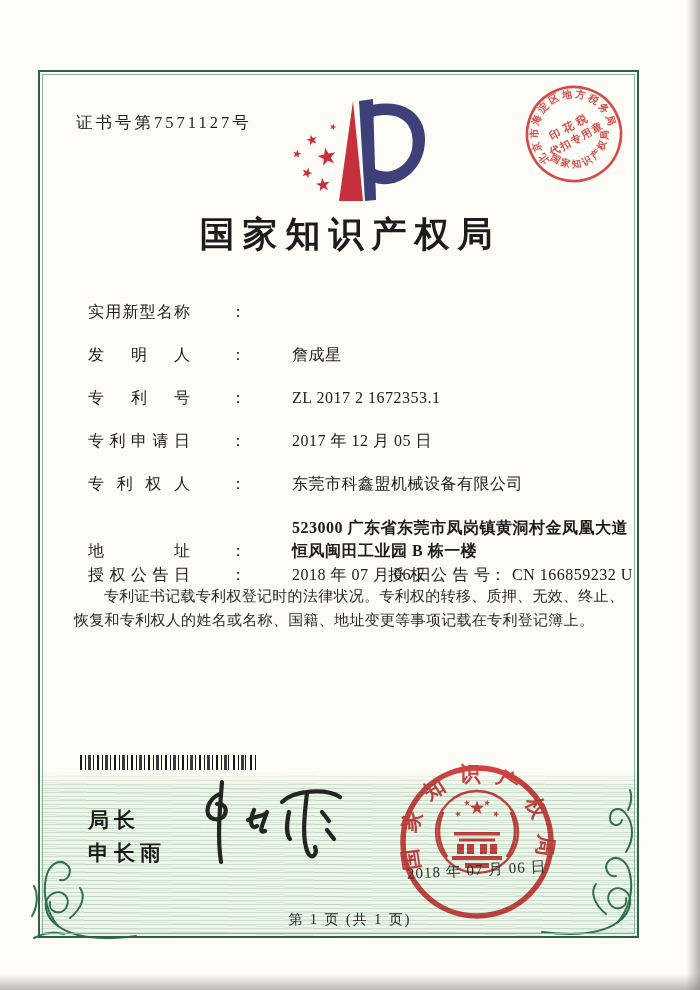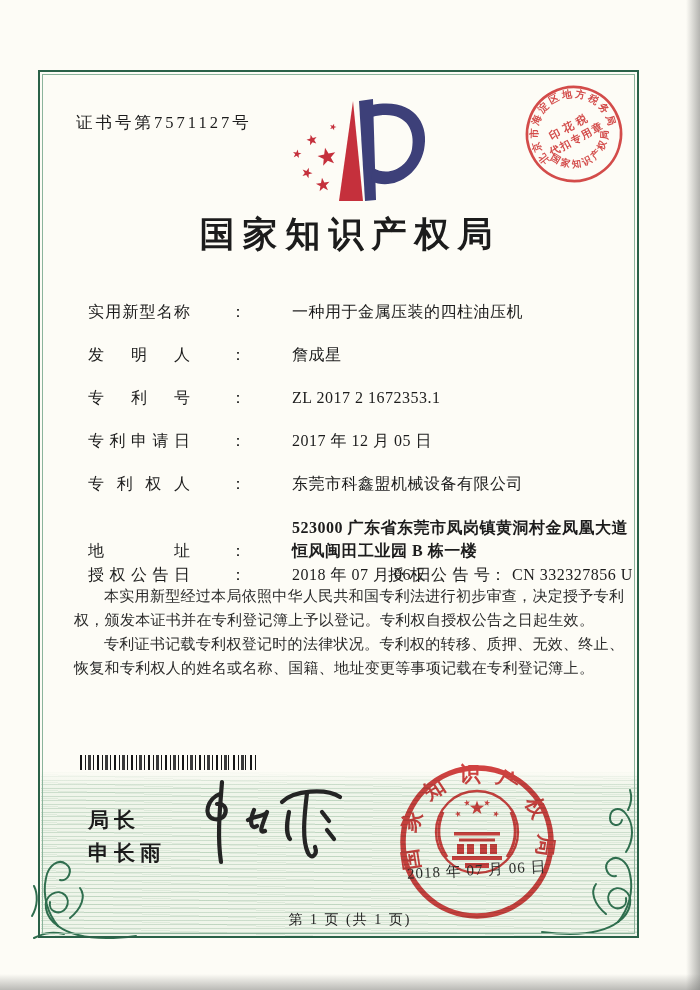--- a/index.html
+++ b/index.html
@@ -120,21 +120,20 @@
     <text x="55" y="64" text-anchor="middle" font-size="10.5" letter-spacing="1.5" font-weight="700">代扣专用章</text>
   </g>
 </svg>
 
 <div class="title">国家知识产权局</div>
 
 <div class="fields">
   <div class="frow">
     <span class="flabel">实用新型名称</span>
       <span class="fcolon">：</span>
-      <span class="fvalue">一种用于金属压装的四柱油压机</span>
   </div>
   <div class="frow">
     <span class="flabel">发明人</span>
       <span class="fcolon">：</span>
       <span class="fvalue">詹成星</span>
   </div>
   <div class="frow">
     <span class="flabel">专利号</span>
       <span class="fcolon">：</span>
       <span class="fvalue">ZL 2017 2 1672353.1</span>
@@ -154,27 +153,26 @@
       <span class="fcolon">：</span>
       <span class="fvalue">523000 广东省东莞市凤岗镇黄洞村金凤凰大道恒风闽田工业园 B 栋一楼</span>
   </div>
   <div class="frow">
     <span class="flabel">授权公告日</span>
       <span class="fcolon">：</span>
       <span class="fvalue">2018 年 07 月 06 日</span>
     <span class="grant-right">
       <span class="flabel">授权公告号</span>
         <span class="fcolon">：</span>
-        <span class="fvalue">CN 332327856 U</span>
+        <span class="fvalue">CN 166859232 U</span>
     </span>
   </div>
 </div>
 
 <div class="paras">
-  <p>本实用新型经过本局依照中华人民共和国专利法进行初步审查，决定授予专利权，颁发本证书并在专利登记簿上予以登记。专利权自授权公告之日起生效。</p>
   <p>专利证书记载专利权登记时的法律状况。专利权的转移、质押、无效、终止、恢复和专利权人的姓名或名称、国籍、地址变更等事项记载在专利登记簿上。</p>
 </div>
 
 <div class="barcode"></div>
 
 <svg class="flourish bl" width="118" height="96" viewBox="0 0 118 96">
   <g fill="none" stroke="#2f6e4e" stroke-width="2" stroke-linecap="round">
     <path d="M112,88 C80,92 50,90 34,78 C20,68 18,52 28,46 C38,40 48,50 42,60 C36,68 24,64 26,54"></path>
     <path d="M34,78 C24,66 18,48 22,30 C24,18 34,10 42,16 C50,22 44,34 36,32"></path>
     <path d="M46,70 C58,60 62,48 56,40"></path>

